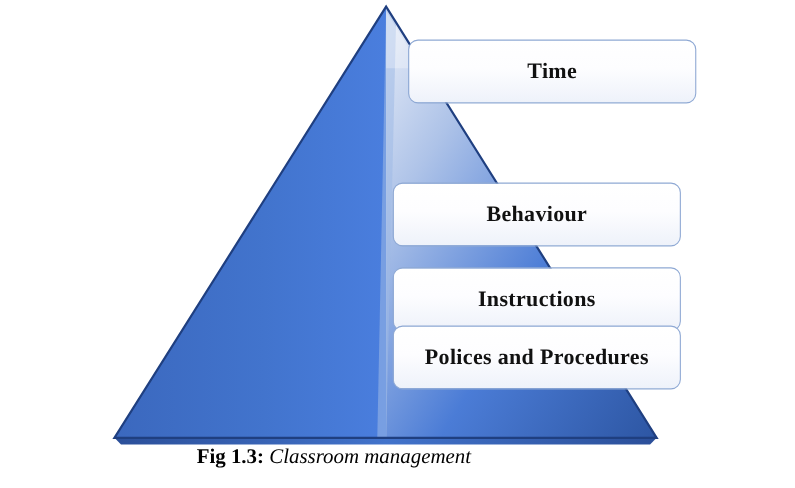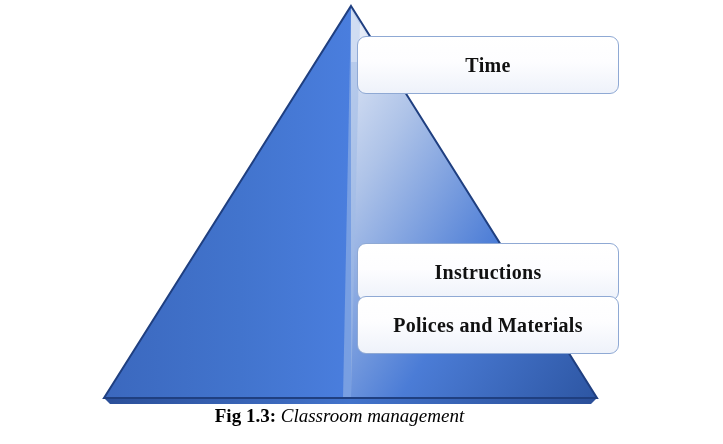--- a/index.html
+++ b/index.html
@@ -58,21 +58,20 @@
   }
   .caption {
     position: absolute;
     left: 0;
     top: 405px;
     width: 607px;
     text-align: center;
     font-family: "Liberation Serif", serif;
     font-size: 19px;
     color: #000000;
-    padding-left: 36px;
   }
   .caption-label {
     font-weight: bold;
   }
   .caption-text {
     font-style: italic;
   }
 </style>
 </head>
 <body>
@@ -111,28 +110,31 @@
     <polygon points="104,398 597,398 591,404 110,404" fill="url(#baseGrad)"></polygon>
 
     <polygon points="351,6 360,22 351,398 343,398" fill="#9fb9e6" opacity="0.55"></polygon>
 
     <polygon points="351,6 597,398 104,398" fill="none" stroke="#1f3f80" stroke-width="2"></polygon>
 
     <polygon points="351,10 383,62 351,62" fill="#ffffff" opacity="0.30"></polygon>
   </svg>
 
   <div class="boxes-layer">
-    <div class="level-box" style="top:0px;">
+    <div class="level-box" style="top:0px;margin-left:14px;">
       <span class="level-label">Time</span>
+    </div>
+    <div class="level-box" style="top:130px;">
+      <span class="level-label">Behaviour</span>
     </div>
     <div class="level-box" style="top:195px;margin-top:12px;">
       <span class="level-label">Instructions</span>
     </div>
     <div class="level-box" style="top:260px;">
-      <span class="level-label">Polices and Materials</span>
+      <span class="level-label">Polices and Procedures</span>
     </div>
   </div>
 
   <div class="caption">
     <span class="caption-label">Fig 1.3:</span>
     <span class="caption-text">Classroom management</span>
   </div>
 
 </div>
 

